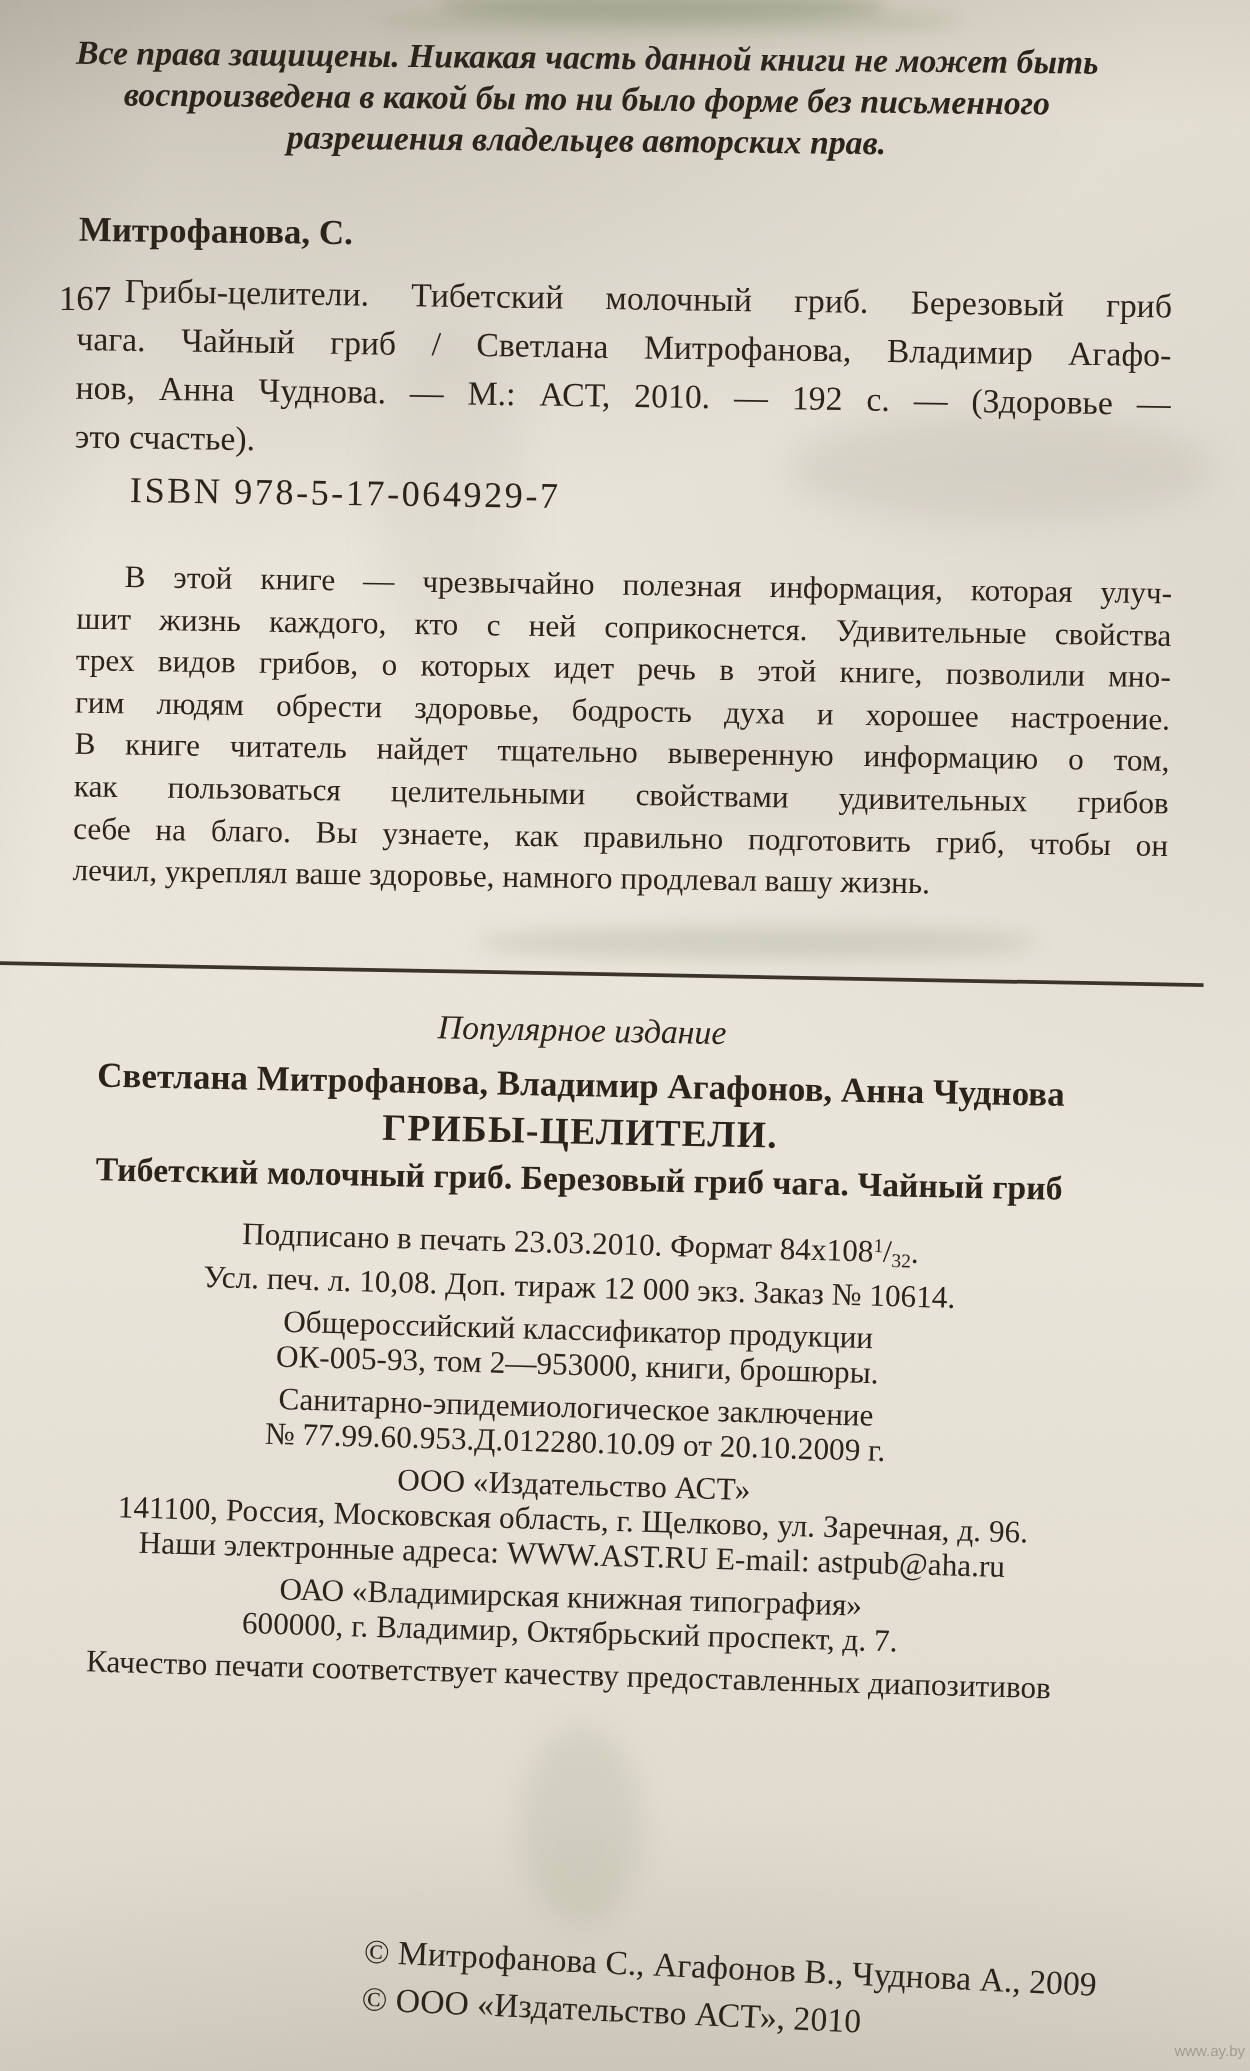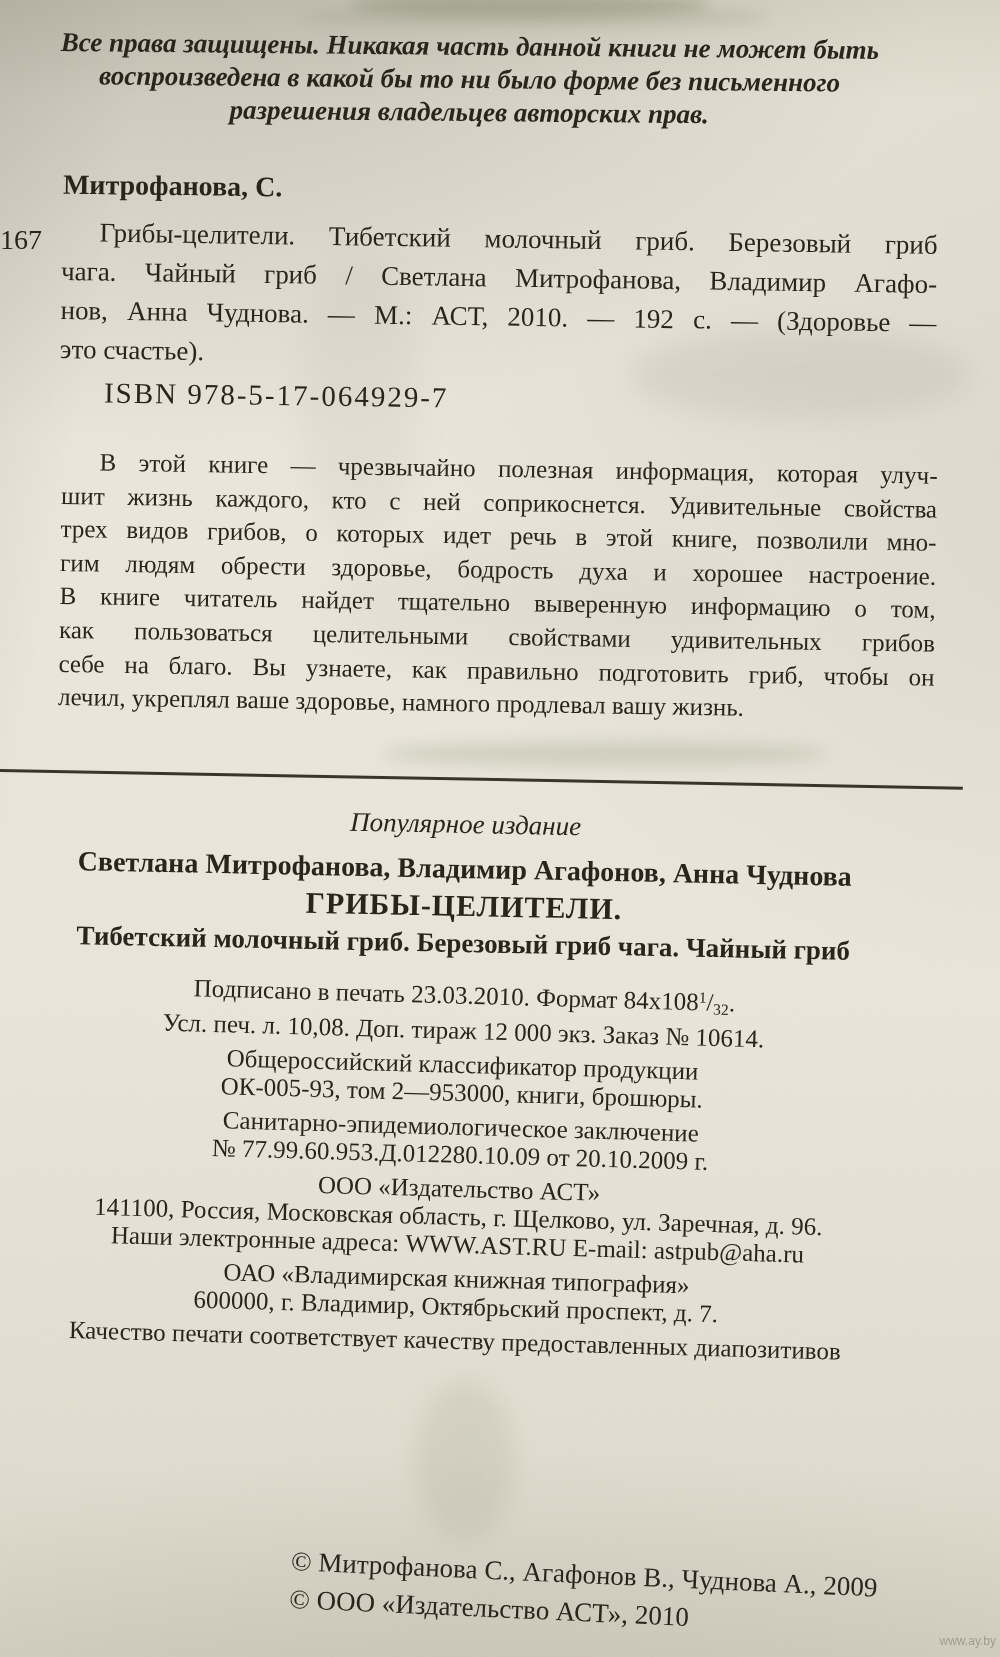--- a/index.html
+++ b/index.html
@@ -15,21 +15,21 @@
   }
   .abs{position:absolute;}
   .tex{position:absolute;inset:0;pointer-events:none;opacity:.55;}
   .blob{position:absolute;pointer-events:none;border-radius:50%;}
   
   .rights{top:30px;left:20px;width:900px;text-align:center;
     font-style:italic;font-weight:600;font-size:27px;line-height:33px;
     transform:rotate(.55deg);transform-origin:50% 0;}
   .rights div{white-space:nowrap;}
   .author-heading{top:170px;left:63px;font-weight:bold;font-size:28px;white-space:nowrap;transform:rotate(.7deg);}
-  .margin-code{top:224px;left:0px;font-size:28px;white-space:nowrap;}
+  .margin-code{top:224px;left:0px;font-size:28px;white-space:nowrap;padding-left:47px;}
   .biblio{top:213px;left:62px;width:876px;font-size:27px;line-height:39px;transform:rotate(.85deg);transform-origin:0 0;}
   .jline{text-align:justify;text-align-last:justify;}
   .jlast{text-align:left;}
   .indent{padding-left:38px;}
   .isbn{top:379px;left:104px;font-size:29px;letter-spacing:2px;white-space:nowrap;transform:rotate(.8deg);}
   .annotation{top:445px;left:62px;width:876px;font-size:25px;line-height:33.6px;transform:rotate(.9deg);transform-origin:0 0;}
   .rule{top:769px;left:0;width:963px;height:3px;background:#3a342c;transform:rotate(1.05deg);transform-origin:0 50%;}
   .pub-block{top:808px;left:0;width:932px;text-align:center;transform:rotate(1.15deg);transform-origin:50% 0;}
   .edition{font-style:italic;font-size:27px;line-height:33px;}
   .authors{margin-top:10px;font-weight:bold;font-size:28px;line-height:35px;}

